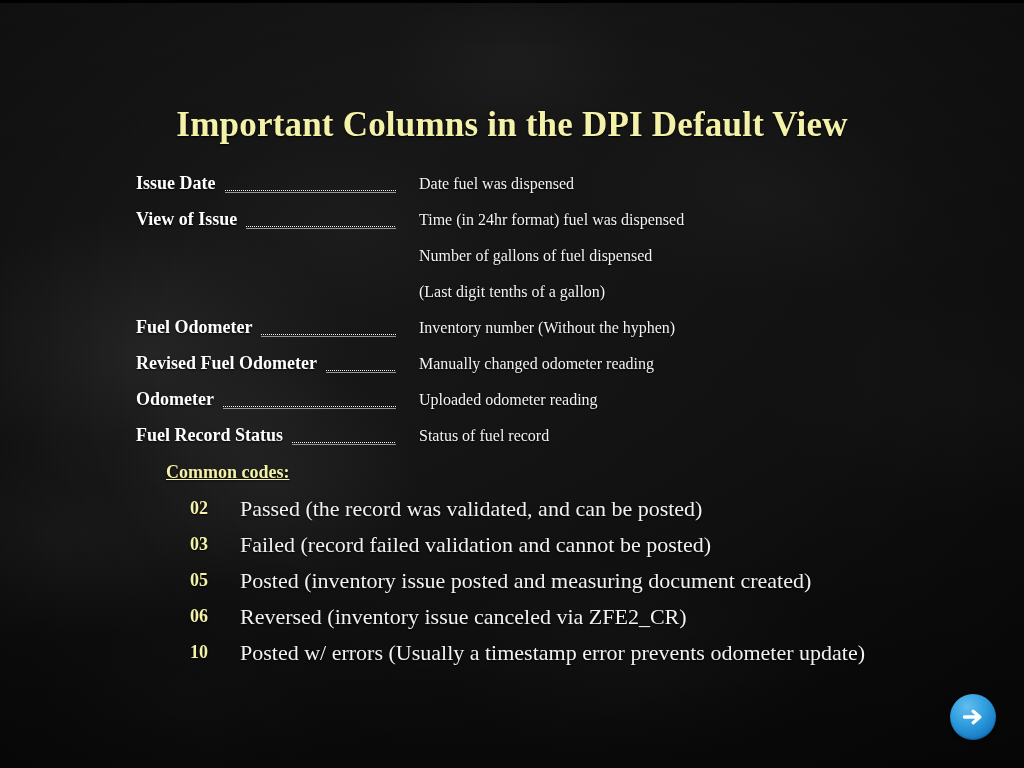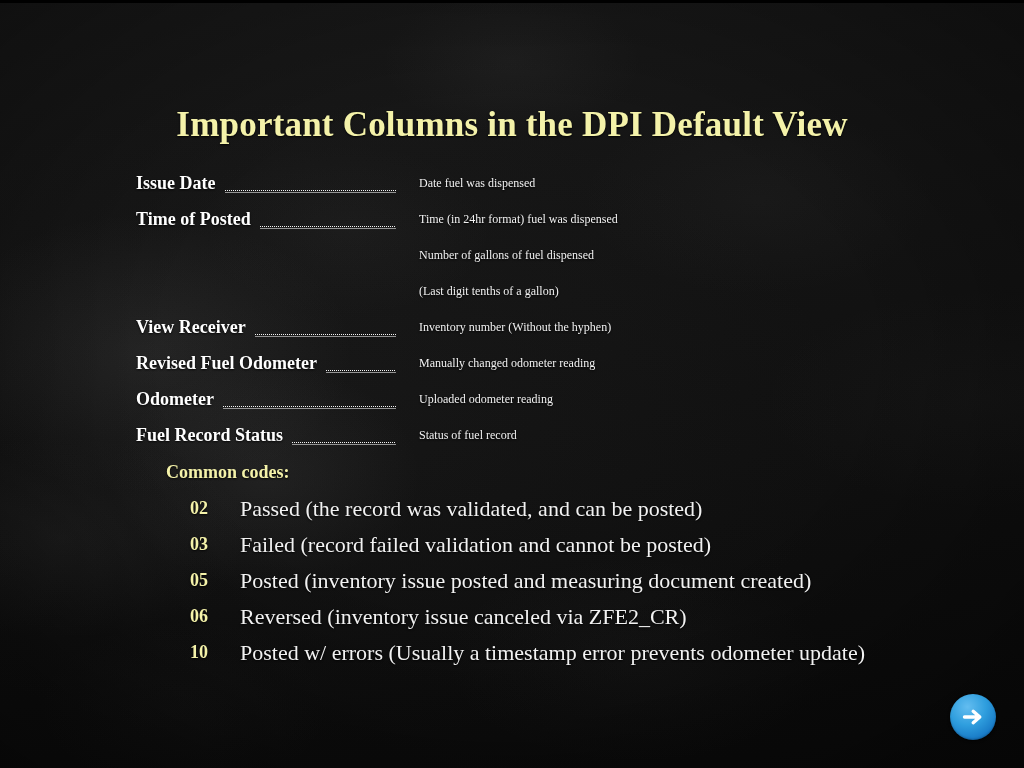--- a/index.html
+++ b/index.html
@@ -110,21 +110,21 @@
       linear-gradient(to right, rgba(255,255,255,0.95) 0 1px, rgba(0,0,0,0) 1px 2px),
       linear-gradient(to bottom, rgba(0,0,0,0) 0 2px, rgba(170,170,170,0.85) 2px 3px);
     background-repeat: repeat-x, repeat-x;
     background-size: 2px 1px, 2px 3px;
     background-position: 0 0, 0 0;
   }
   .def-desc {
     position: absolute;
     left: 283px;
     top: 0;
-    font-size: 12px;
+    font-size: 16px;
     line-height: 25px;
     color: #f2f2f2;
     white-space: nowrap;
     text-shadow: 0 1px 2px rgba(0,0,0,0.85);
   }
   
   .def-row.cont .def-desc { left: 283px; }
 
   
   .codes {
@@ -133,20 +133,21 @@
     top: 460px;
     width: 800px;
   }
   .codes-heading {
     font-weight: bold;
     font-size: 18px;
     line-height: 25px;
     color: #f4f2a9;
     white-space: nowrap;
     text-shadow: 0 1px 2px rgba(0,0,0,0.9);
+    text-decoration: underline;
   }
   .code-row {
     position: relative;
     height: 36px;
     margin-left: 24px;
     font-family: Liberation Serif, serif;
   }
   .code-num {
     position: absolute;
     left: 0;
@@ -202,37 +203,37 @@
     <div class="def-row">
       <div class="def-term">
         <span class="term-text">Issue Date</span>
         <span class="term-rule"></span>
       </div>
       <div class="def-desc">Date fuel was dispensed</div>
     </div>
 
     <div class="def-row">
       <div class="def-term">
-        <span class="term-text">Time of Posted</span>
+        <span class="term-text">View of Issue</span>
         <span class="term-rule"></span>
       </div>
       <div class="def-desc">Time (in 24hr format) fuel was dispensed</div>
     </div>
 
     <div class="def-row">
       <div class="def-desc">Number of gallons of fuel dispensed</div>
     </div>
 
     <div class="def-row cont">
       <div class="def-desc">(Last digit tenths of a gallon)</div>
     </div>
 
     <div class="def-row">
       <div class="def-term">
-        <span class="term-text">View Receiver</span>
+        <span class="term-text">Fuel Odometer</span>
         <span class="term-rule"></span>
       </div>
       <div class="def-desc">Inventory number (Without the hyphen)</div>
     </div>
 
     <div class="def-row">
       <div class="def-term">
         <span class="term-text">Revised Fuel Odometer</span>
         <span class="term-rule"></span>
       </div>

